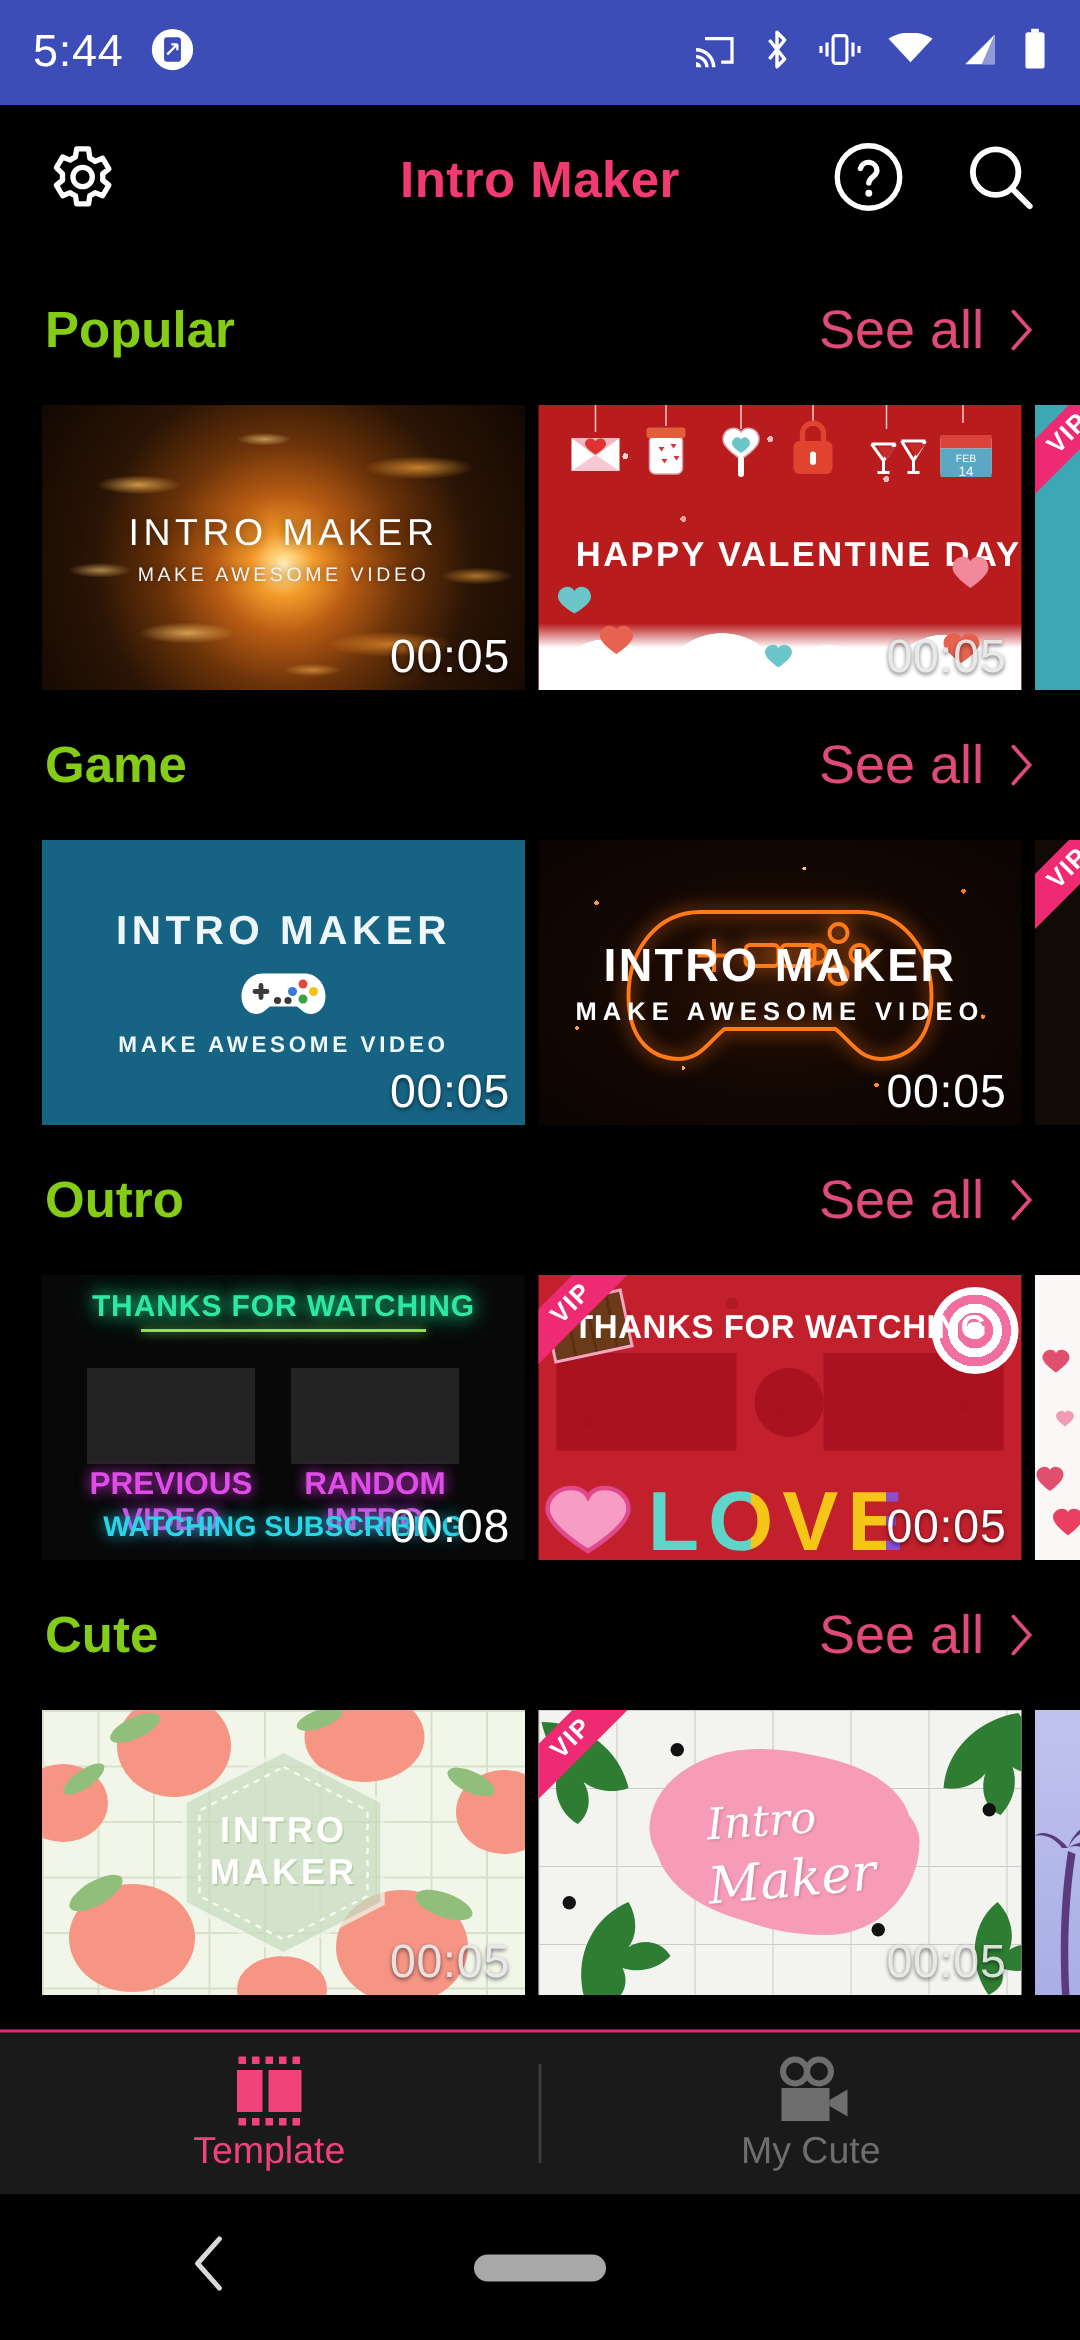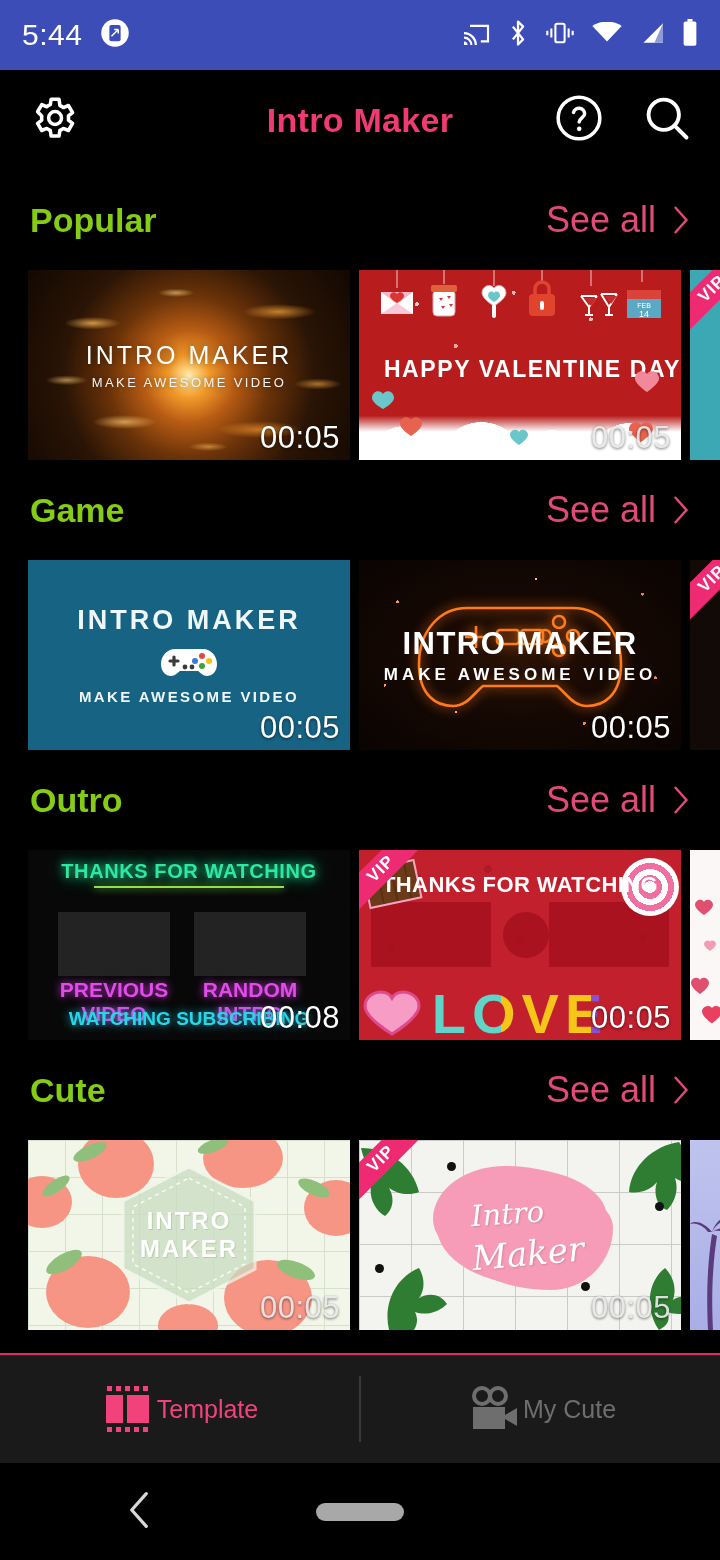--- a/index.html
+++ b/index.html
@@ -213,21 +213,21 @@
   .tdot{ position:absolute; width:9px; height:9px; background:#111; border-radius:50%; z-index:5; }
 
   
   .palm{ background:linear-gradient(180deg,#BFC4EE 0%, #A9AEE6 100%); }
 
   
   .bottomnav{
     position:absolute; left:0; right:0; bottom:97px; height:110px;
     background:#1A1A1A; border-top:2px solid #E02A6E; display:flex; align-items:center;
   }
-  .navtab{ flex:1; display:flex; align-items:center; justify-content:center; gap:2px; cursor:pointer; height:100%; }
+  .navtab{ flex:1; display:flex; flex-direction:column; align-items:center; justify-content:center; gap:2px; cursor:pointer; height:100%; }
   .navdiv{ width:2px; height:66px; background:#3a3a3a; }
   .navlabel{ font-size:25px; }
   .navtab.active .navlabel{ color:#F2427C; }
   .navtab.inactive .navlabel{ color:#6E6E6E; }
 
   
   .gesture{
     position:absolute; left:0; right:0; bottom:0; height:97px; background:#000;
     display:flex; align-items:center; justify-content:center;
   }

